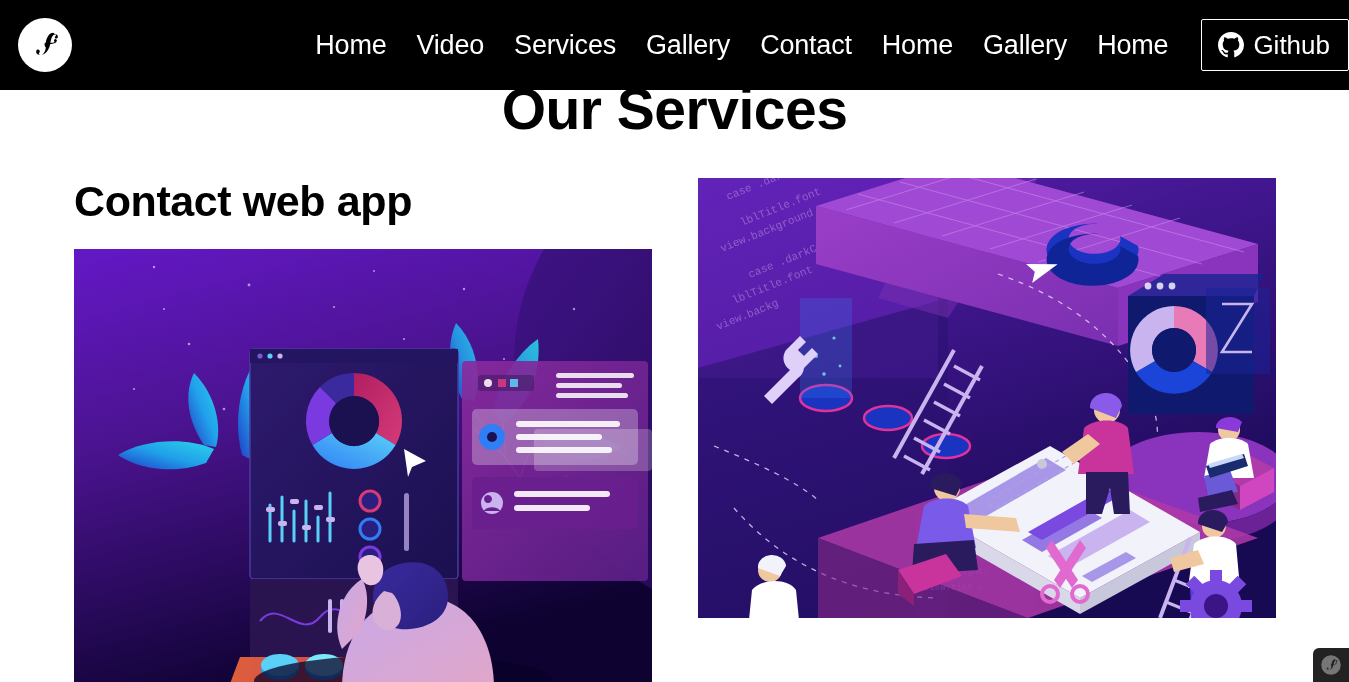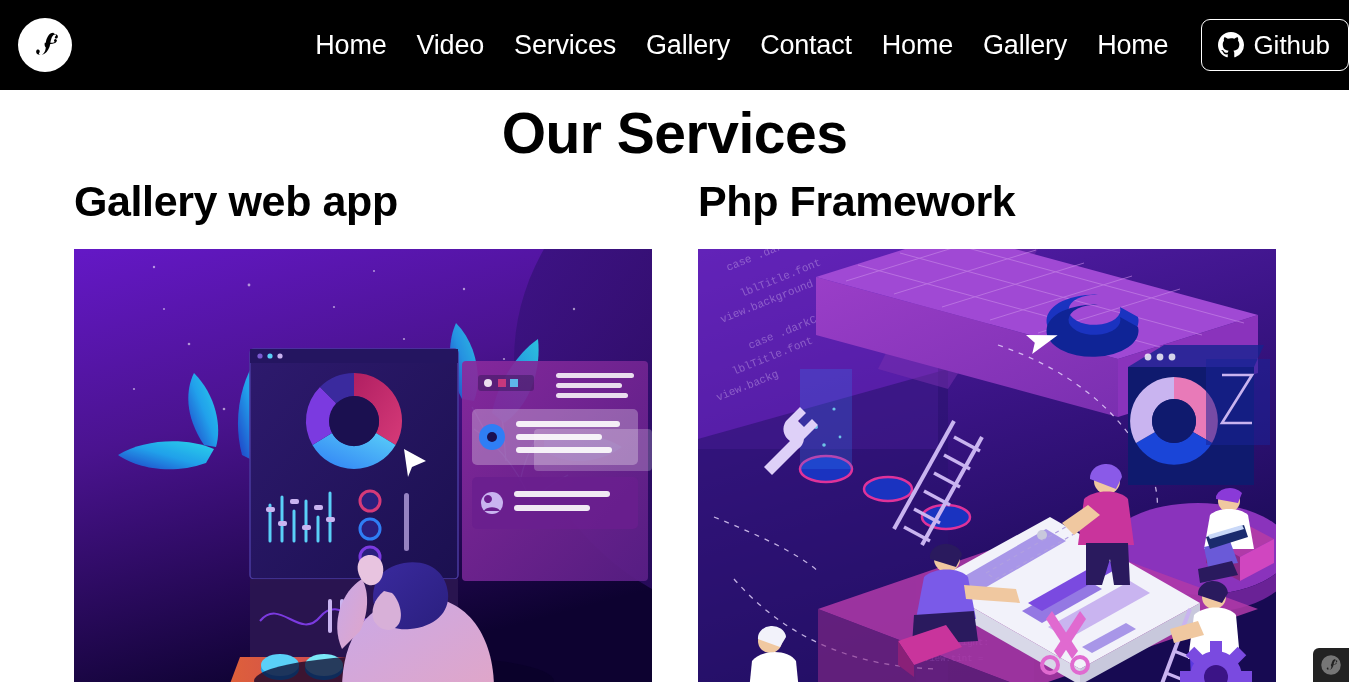--- a/index.html
+++ b/index.html
@@ -42,34 +42,34 @@
     padding:0 15px;
     white-space:nowrap;
     line-height:1;
   }
   .github-btn{
     display:flex; align-items:center; gap:9px;
     margin-left:18px;
     height:52px;
     padding:0 18px 0 16px;
     border:1.5px solid #ffffff;
-    border-radius:9px;
+    border-radius:2px;
     background:#000000;
     color:#ffffff;
     font-size:26px;
     white-space:nowrap;
     cursor:pointer;
     font-family:"Liberation Sans", sans-serif;
   }
   .github-btn svg{ display:block; flex:none; }
 
   
   .page-heading{
     position:absolute;
-    top:104px; left:0; width:1349px;
+    top:80px; left:0; width:1349px;
     text-align:center;
     font-size:57px;
     font-weight:700;
     color:#000000;
     letter-spacing:-0.5px;
     line-height:1.05;
   }
 
   .cards{
     position:absolute;
@@ -141,21 +141,21 @@
       <span>Github</span>
     </button>
   </nav>
 </div>
 
 <h1 class="page-heading">Our Services</h1>
 
 <div class="cards">
 
   <div class="card">
-    <h2 class="card-title">Gallery web app</h2>
+    <h2 class="card-title">Contact web app</h2>
     <div class="card-figure">
       <svg viewBox="0 0 578 440" preserveAspectRatio="xMidYMin slice" aria-hidden="true">
         <defs>
           <linearGradient id="g1bg" x1="0" y1="0" x2="0.35" y2="1">
             <stop offset="0" stop-color="#6418c6"></stop>
             <stop offset="0.42" stop-color="#4a138f"></stop>
             <stop offset="1" stop-color="#0d0230"></stop>
           </linearGradient>
           <linearGradient id="g1blob" x1="0" y1="0" x2="1" y2="1">
             <stop offset="0" stop-color="#3a1280"></stop>
@@ -338,21 +338,20 @@
           <path d="M300 356 C296 336 306 318 330 314 C356 310 372 324 374 344 C376 364 360 378 336 380 C316 382 302 372 300 356 Z" fill="url(#hairg)"></path>
           <path d="M310 342 C300 350 296 362 300 372 C306 382 318 384 324 376 C330 368 326 352 318 344 Z" fill="#d8b0d8"></path>
           <path d="M268 400 C256 374 268 342 288 330 C296 344 294 366 286 382 Z" fill="url(#bodyg)"></path>
           <path d="M286 328 C280 316 286 306 296 306 C306 306 312 316 308 328 C304 338 292 340 286 328 Z" fill="#e8c4e0"></path>
         </g>
       </svg>
     </div>
   </div>
 
   <div class="card">
-    <h2 class="card-title">Php Framework</h2>
     <div class="card-figure">
       <svg viewBox="0 0 578 440" preserveAspectRatio="xMidYMin slice" aria-hidden="true">
         <defs>
           <linearGradient id="g2bg" x1="0" y1="0" x2="0.4" y2="1">
             <stop offset="0" stop-color="#5a1fb0"></stop>
             <stop offset="0.45" stop-color="#3b1486"></stop>
             <stop offset="1" stop-color="#170a52"></stop>
           </linearGradient>
           <linearGradient id="plat" x1="0" y1="0" x2="1" y2="1">
             <stop offset="0" stop-color="#9a3ec8"></stop>

